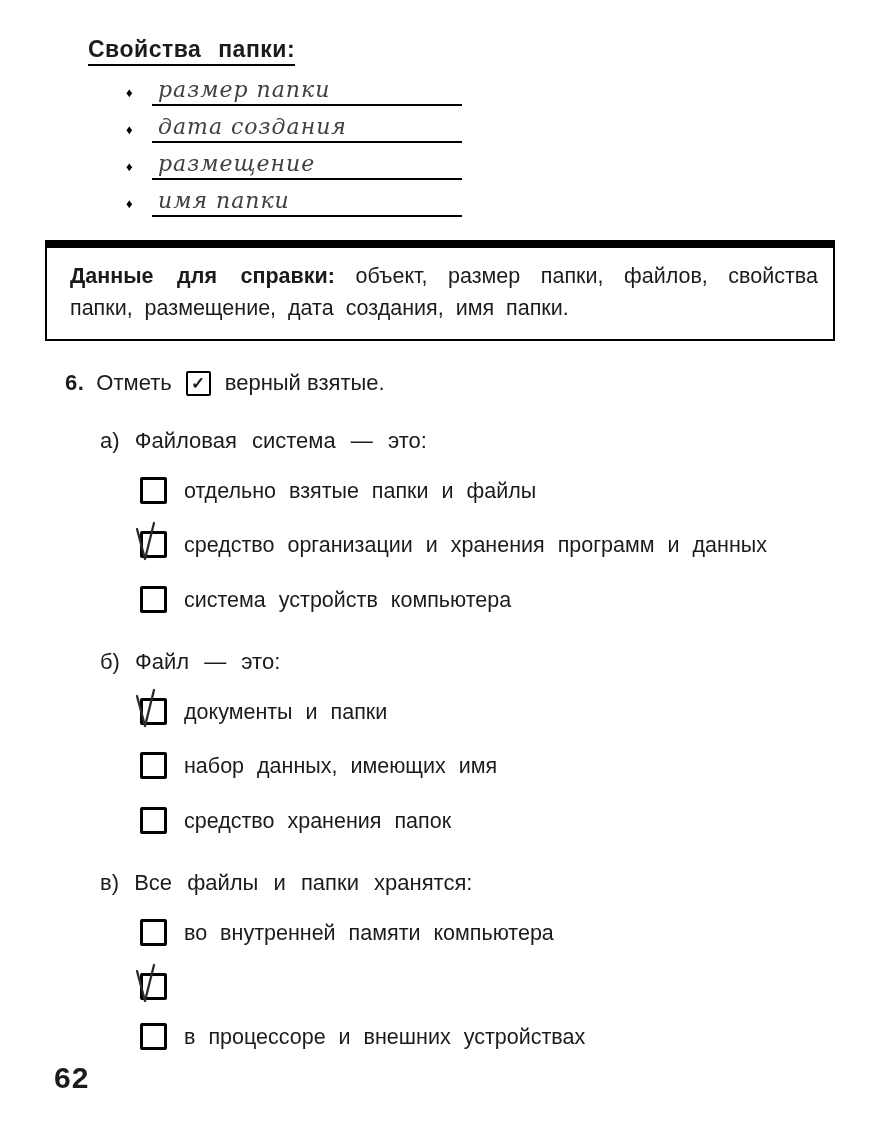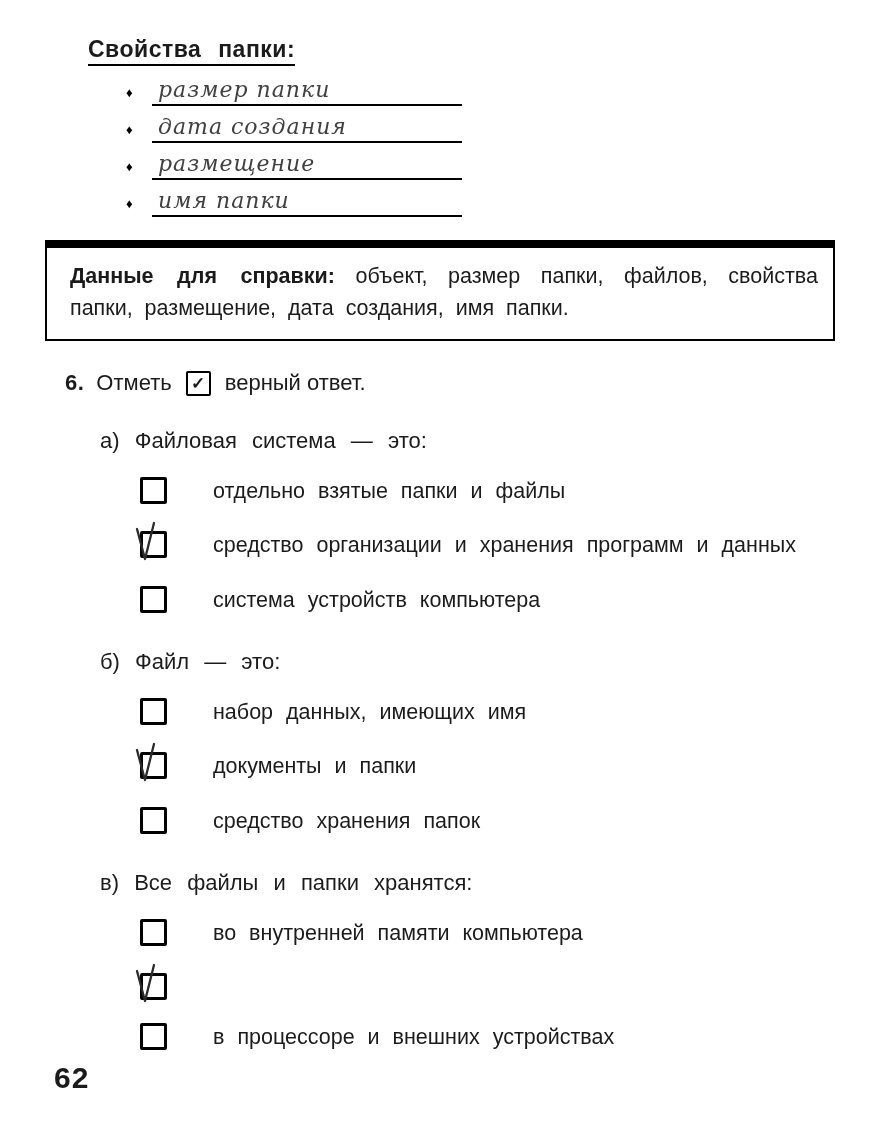--- a/index.html
+++ b/index.html
@@ -59,21 +59,21 @@
   .inline-check{
     display:inline-flex;align-items:center;justify-content:center;
     width:21px;height:21px;
     border:2.5px solid #000;border-radius:2px;
     font-size:17px;font-weight:bold;line-height:1;
     margin:0 2px;
   }
   .subq{margin-left:35px;margin-top:32px;}
   .subq-title{font-size:22px;word-spacing:9px;}
   .options{margin-left:40px;margin-top:10px;}
-  .option{display:flex;align-items:flex-start;margin-top:21px;gap:29px;}
+  .option{display:flex;align-items:flex-start;margin-top:21px;}
   .checkbox{
     position:relative;
     flex:0 0 21px;width:21px;height:21px;
     border:3px solid #000;border-radius:2px;
     margin-top:2px;
   }
   .checkbox .tick{display:none;position:absolute;left:-11px;top:-15px;pointer-events:none;}
   .checkbox.checked .tick{display:block;}
   .option-text{
     margin-left:17px;
@@ -118,21 +118,21 @@
 
   <div class="refbox">
     <b>Данные для справки:</b><span> объект, размер папки, файлов, свойства папки, размещение, дата создания, имя папки.</span>
   </div>
 
   <div class="q6">
     <div class="q6-head">
       <span class="q6-num">6.</span>
       <span>Отметь</span>
       <span class="inline-check">✓</span>
-      <span>верный ответ.</span>
+      <span>верный взятые.</span>
     </div>
 
     <div class="subq">
       <div class="subq-title">
         <span>а)</span>
         <span>Файловая  система  —  это:</span>
       </div>
       <div class="options">
         <div class="option">
           <span class="checkbox">
@@ -157,37 +157,37 @@
       </div>
     </div>
 
     <div class="subq">
       <div class="subq-title">
         <span>б)</span>
         <span>Файл  —  это:</span>
       </div>
       <div class="options">
         <div class="option">
-          <span class="checkbox">
-            
-          </span>
-          <span class="option-text">набор данных, имеющих имя</span>
-        </div>
-        <div class="option">
           <span class="checkbox checked">
             <svg class="tick" width="30" height="44" viewBox="0 0 30 44">
                 <path d="M5 10 L13 40 L22 4" fill="none" stroke="#2b2b2b" stroke-width="2.3" stroke-linecap="round" stroke-linejoin="round"></path>
               </svg>
           </span>
           <span class="option-text">документы и папки</span>
         </div>
         <div class="option">
           <span class="checkbox">
             
           </span>
+          <span class="option-text">набор данных, имеющих имя</span>
+        </div>
+        <div class="option">
+          <span class="checkbox">
+            
+          </span>
           <span class="option-text">средство хранения папок</span>
         </div>
       </div>
     </div>
 
     <div class="subq">
       <div class="subq-title">
         <span>в)</span>
         <span>Все  файлы  и  папки  хранятся:</span>
       </div>

